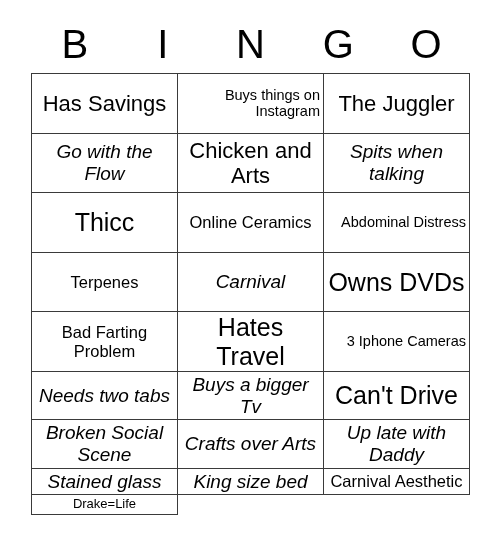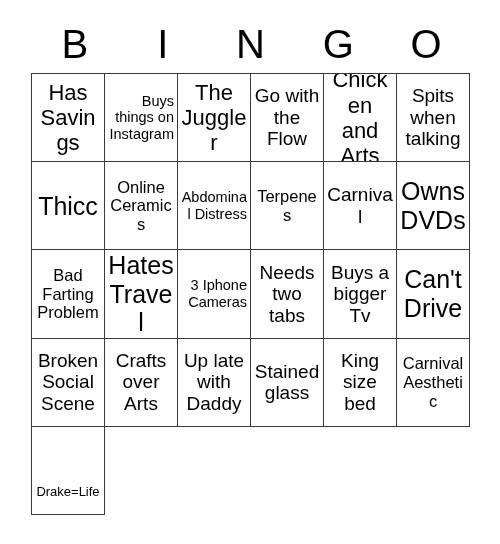--- a/index.html
+++ b/index.html
@@ -48,21 +48,21 @@
   }
 
   
   .bingo-grid {
     position: absolute;
     left: 31px;
     top: 73px;
     width: 439px;
     height: 442px;
     display: grid;
-    grid-template-columns: repeat(6, 1fr);
+    grid-template-columns: repeat(3, 1fr);
     grid-template-rows: repeat(5, 1fr);
     border-top: 1.5px solid #3a3a3a;
     border-left: 1.5px solid #3a3a3a;
     background: #ffffff;
   }
 
   .bingo-cell {
     border-right: 1.5px solid #3a3a3a;
     border-bottom: 1.5px solid #3a3a3a;
     display: flex;
@@ -78,24 +78,24 @@
     display: block;
     width: 100%;
     line-height: 1.14;
     color: #000000;
     word-wrap: break-word;
   }
 
   
   .fs-xl   { font-size: 25px; }
   .fs-lg   { font-size: 22px; }
-  .fs-md   { font-size: 19px; }
+  .fs-md   { font-size: 19px; font-style: italic; }
   .fs-sm   { font-size: 16.5px; }
   .fs-xs   { font-size: 14.5px; text-align: right; }
-  .fs-xxs  { font-size: 13px; margin-top: 44px; }
+  .fs-xxs  { font-size: 13px; }
 </style>
 </head>
 <body>
 
 <div class="bingo-card">
 
   <div class="bingo-header">
     <div class="header-letter">B</div>
     <div class="header-letter">I</div>
     <div class="header-letter">N</div>

